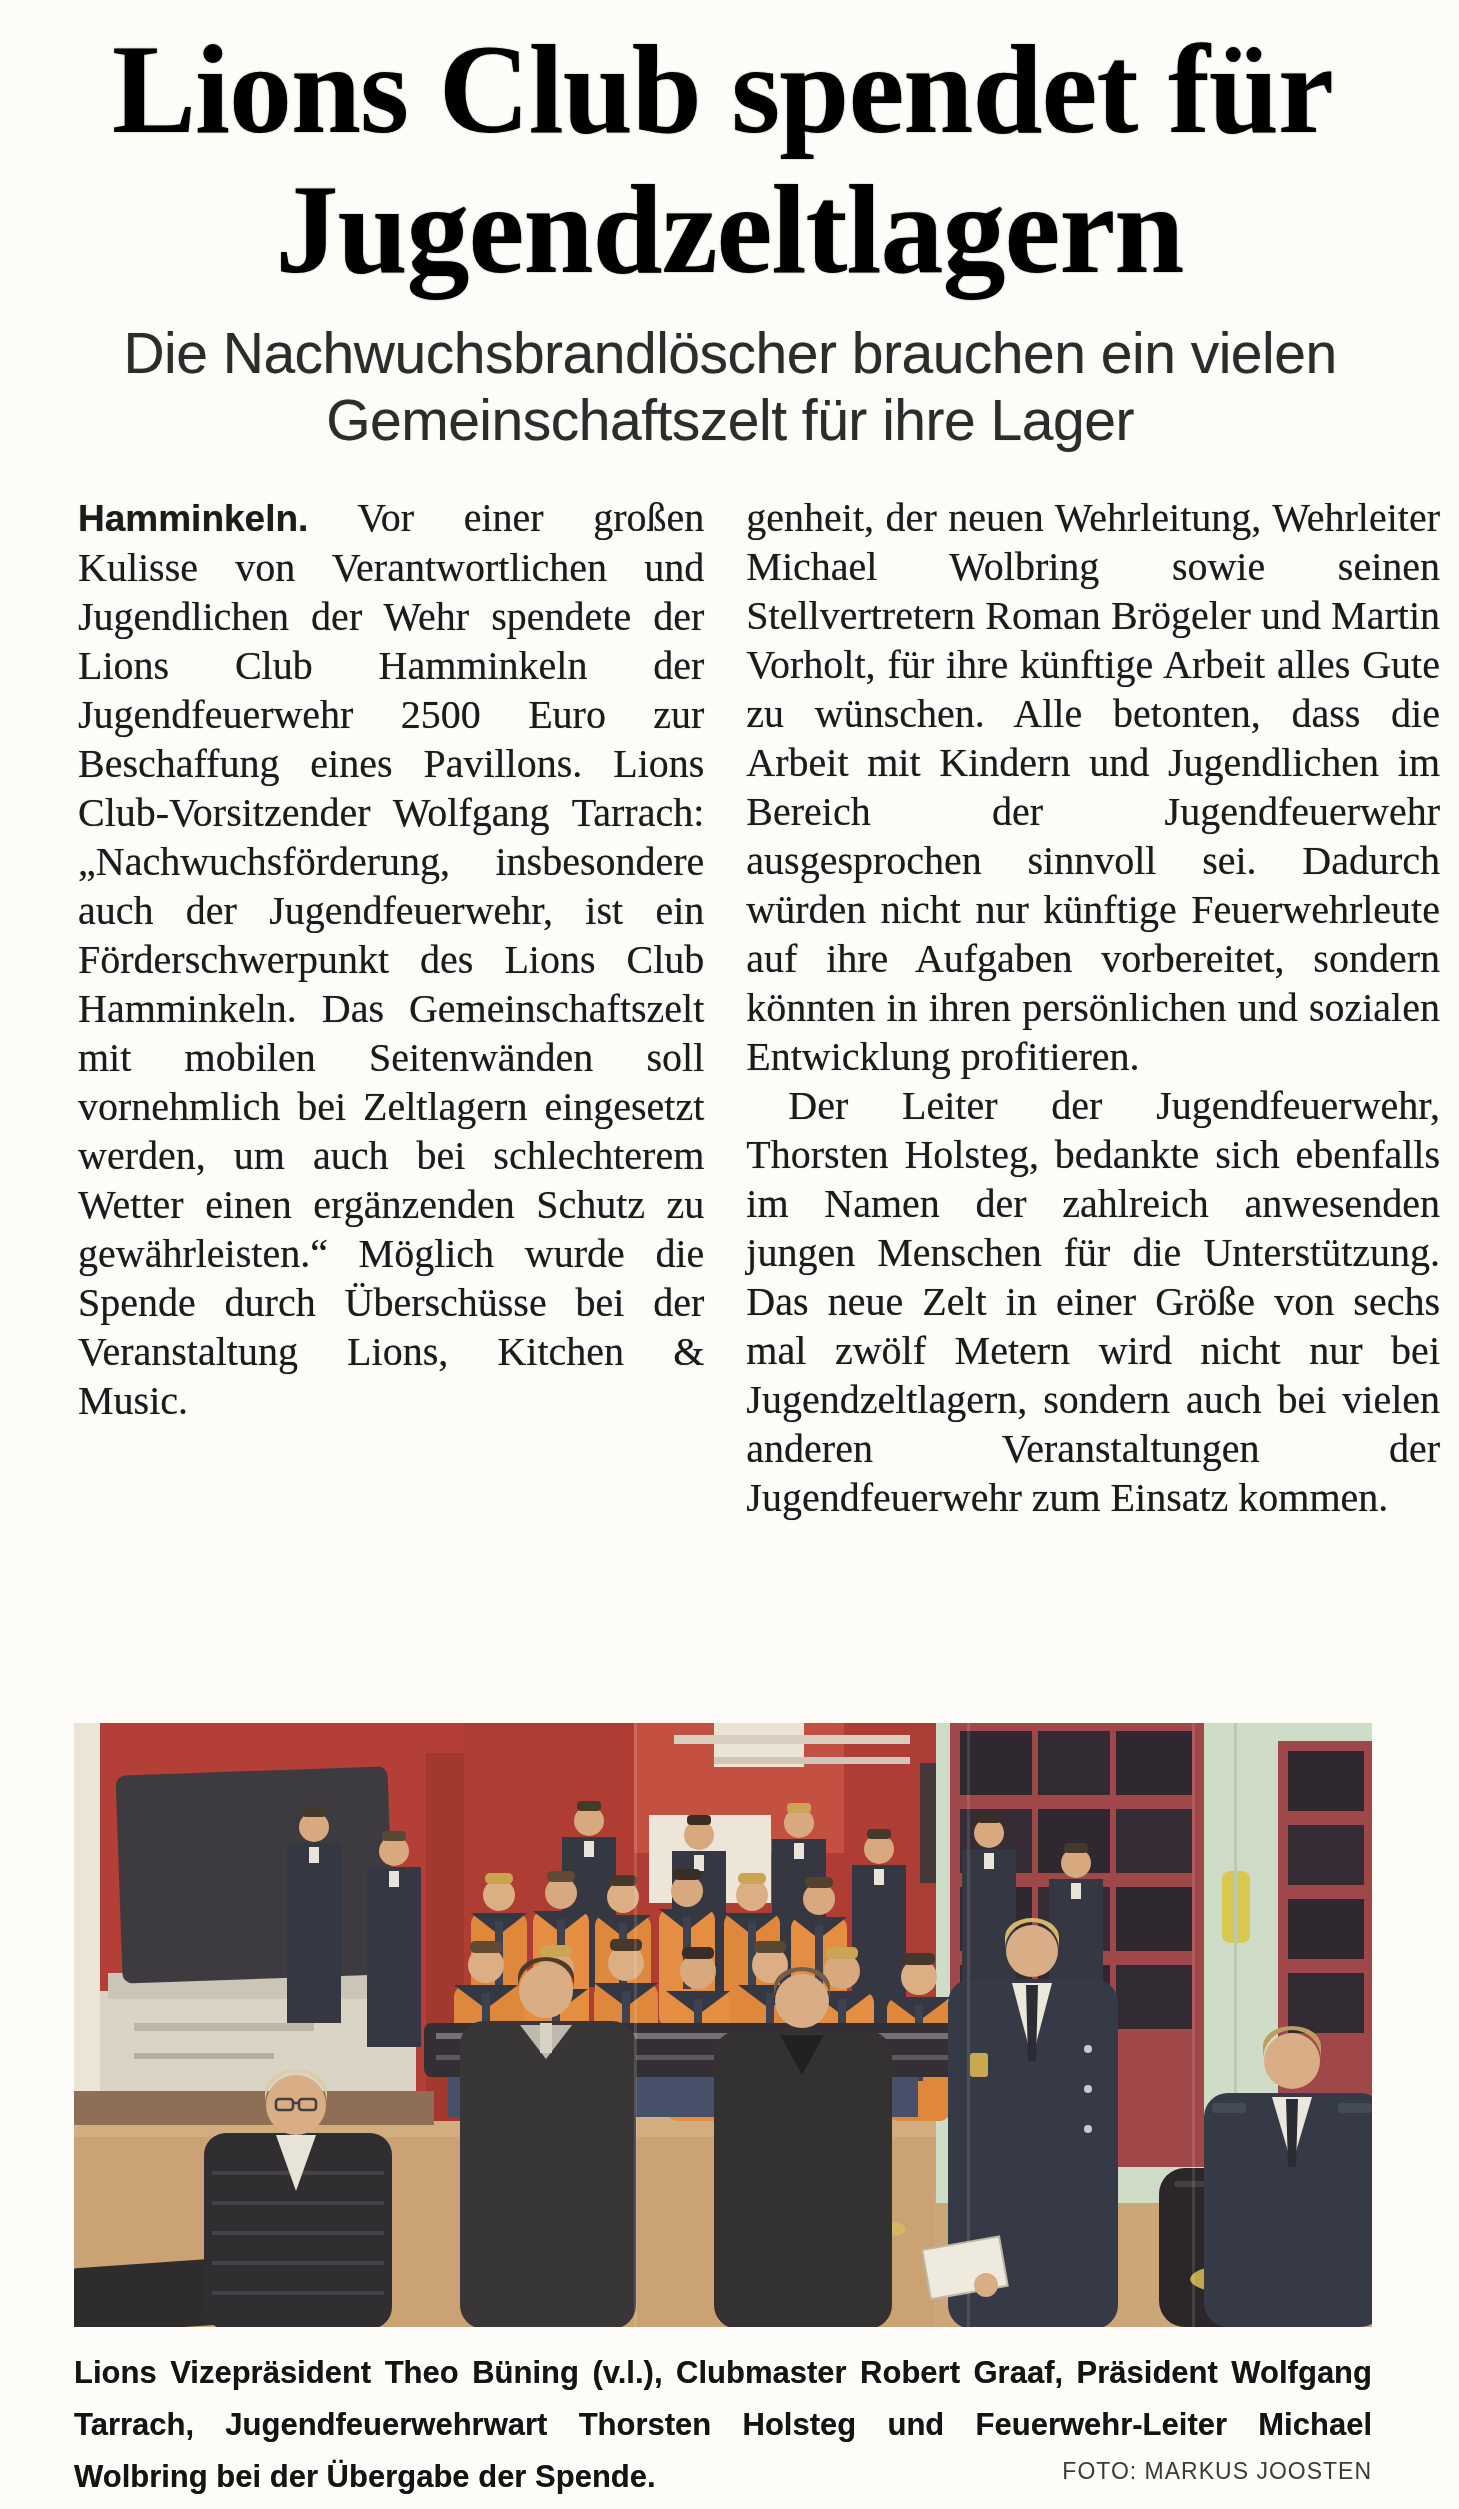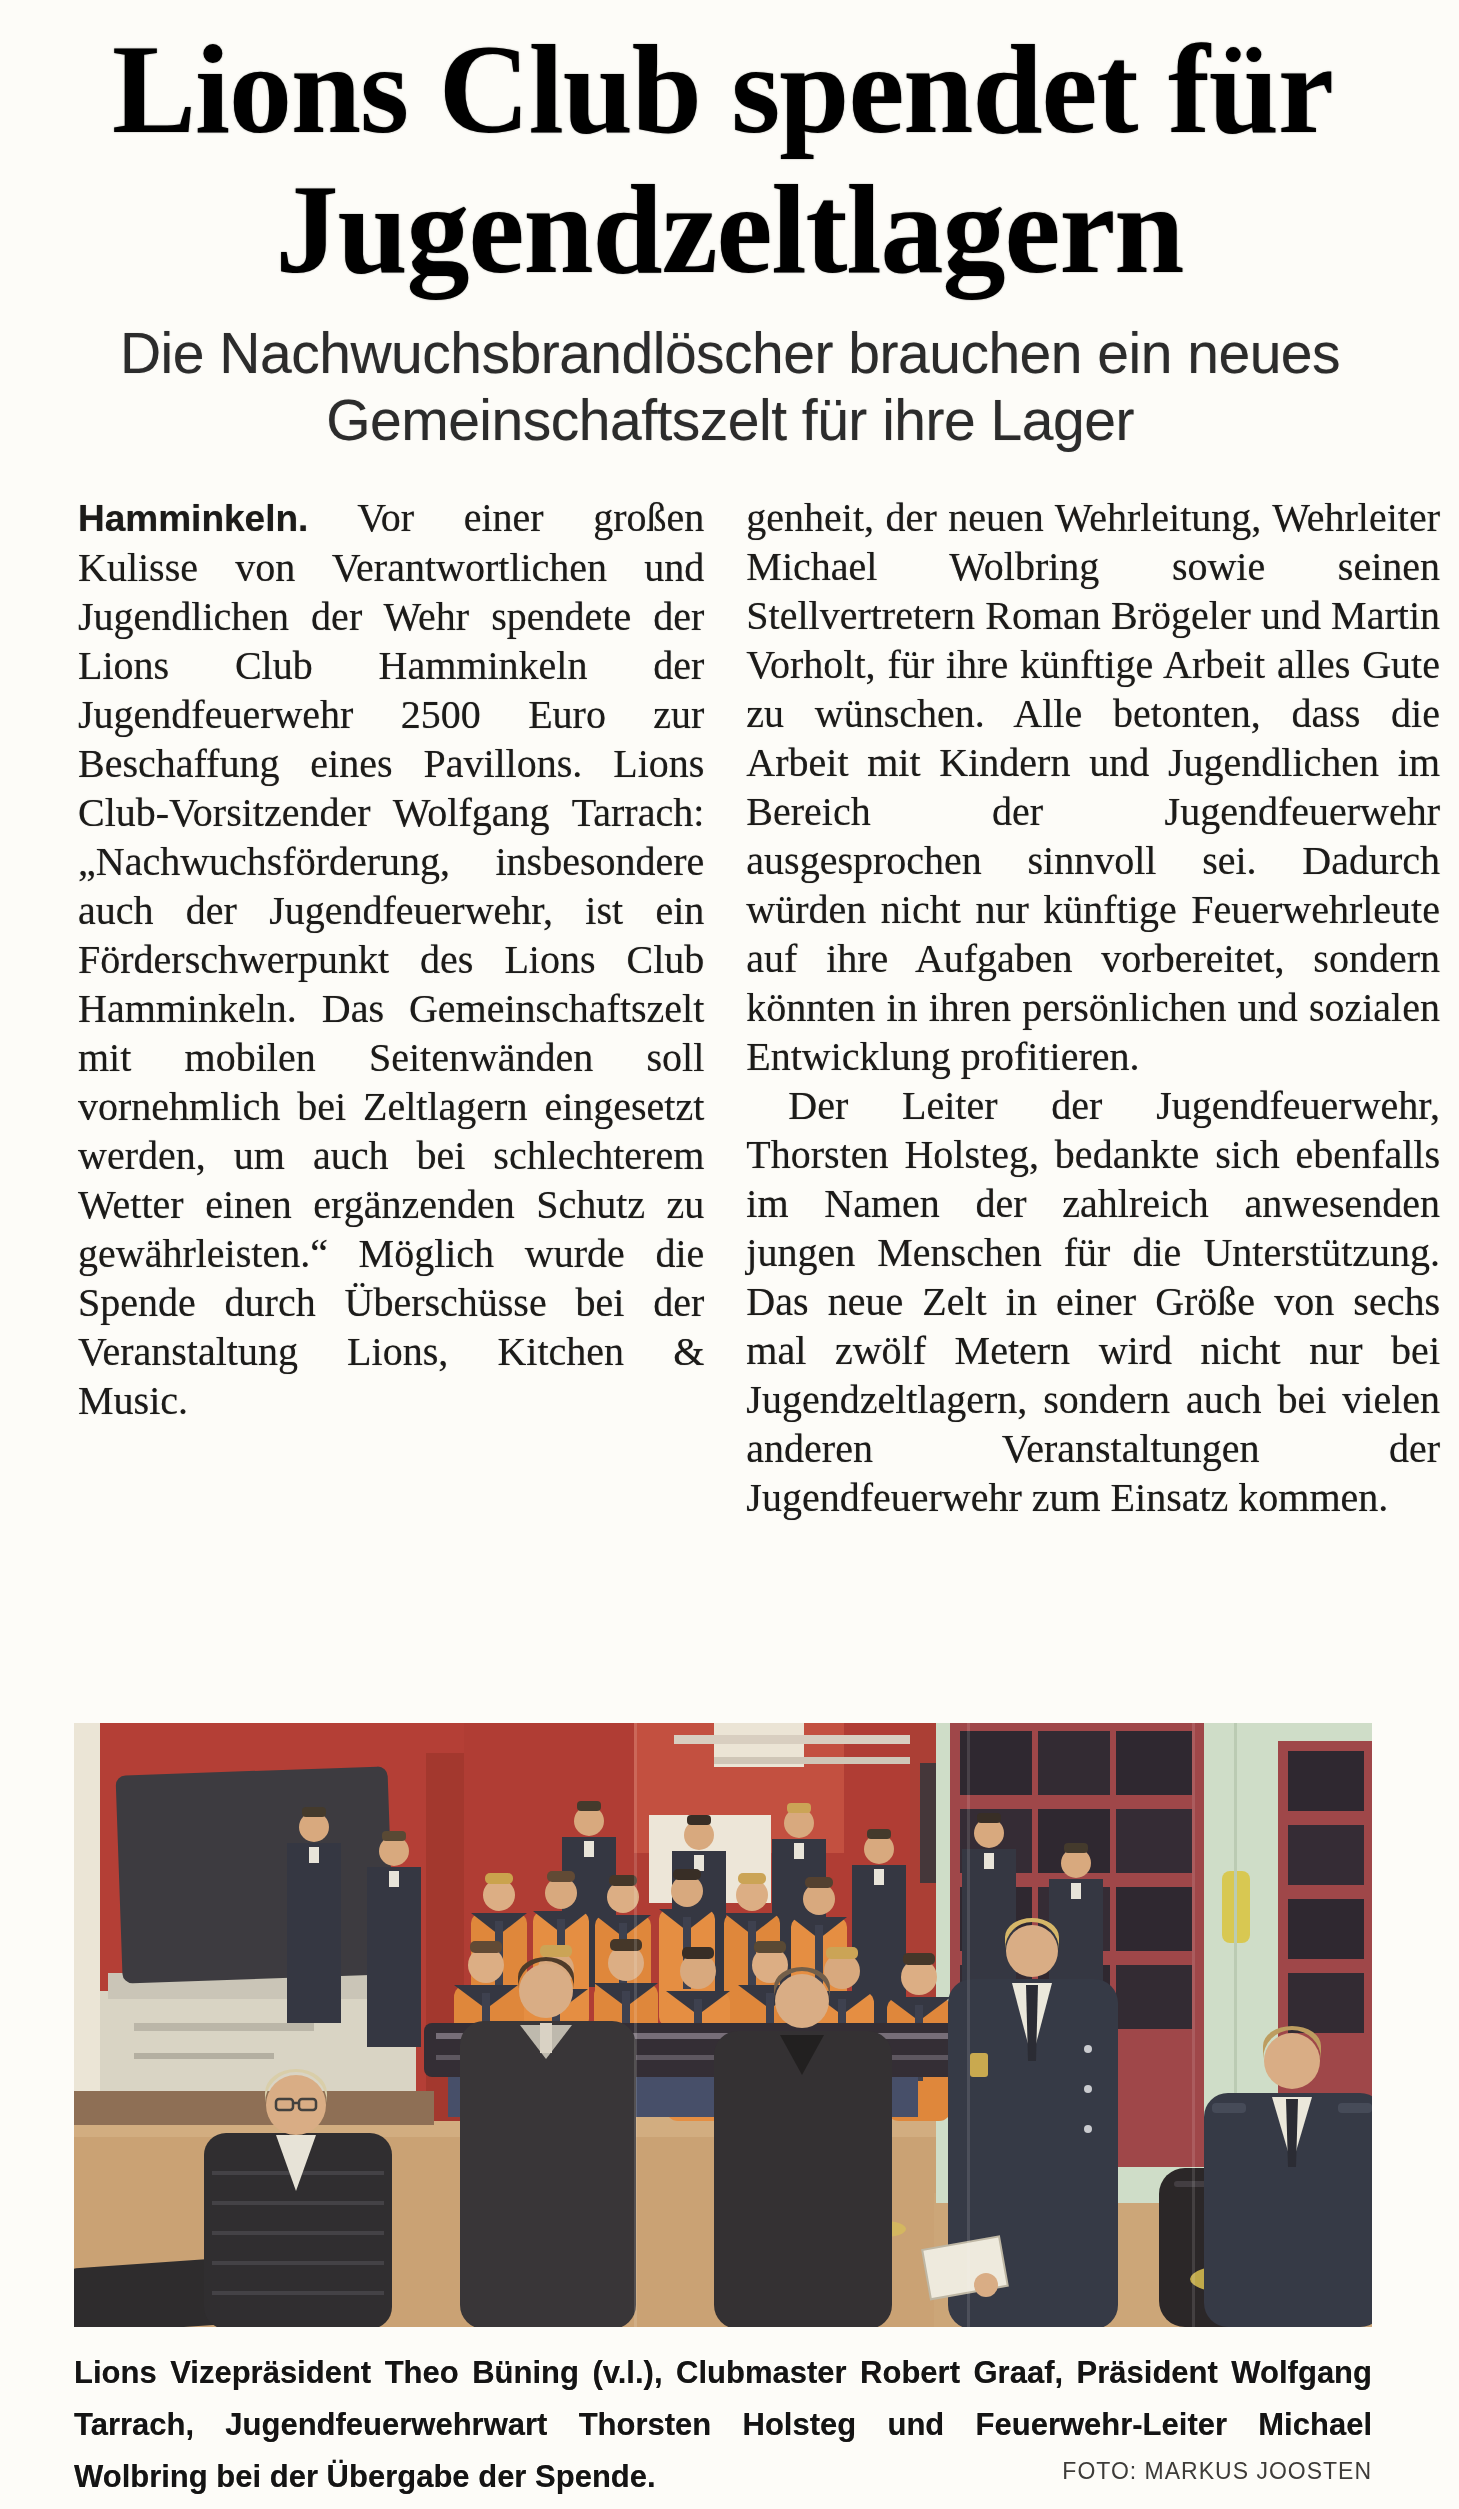--- a/index.html
+++ b/index.html
@@ -52,21 +52,21 @@
 </head>
 <body>
 
 <div class="page">
 
   <h1 style="margin:0;">
     <span class="hl hl1">Lions Club spendet für</span>
     <span class="hl hl2">Jugendzeltlagern</span>
   </h1>
 
-  <h2 class="subhead" style="margin:0;">Die Nachwuchsbrandlöscher brauchen ein neues Gemeinschaftszelt für ihre Lager</h2>
+  <h2 class="subhead" style="margin:0;">Die Nachwuchsbrandlöscher brauchen ein vielen Gemeinschaftszelt für ihre Lager</h2>
 
   <section class="columns">
     <div class="col col-left">
       <p><span class="lead">Hamminkeln.</span> <span>Vor einer großen Kulisse von Verantwortlichen und Jugendlichen der Wehr spendete der Lions Club Hamminkeln der Jugendfeuerwehr 2500 Euro zur Beschaffung eines Pavillons. Lions Club-Vorsitzender Wolfgang Tarrach: „Nachwuchsförderung, insbesondere auch der Jugendfeuerwehr, ist ein Förderschwerpunkt des Lions Club Hamminkeln. Das Gemeinschaftszelt mit mobilen Seitenwänden soll vornehmlich bei Zeltlagern eingesetzt werden, um auch bei schlechterem Wetter einen ergänzenden Schutz zu gewährleisten.“ Möglich wurde die Spende durch Überschüsse bei der Veranstaltung Lions, Kitchen &amp; Music.</span></p>
     </div>
     <div class="col col-right">
       <p>genheit, der neuen Wehrleitung, Wehrleiter Michael Wolbring sowie seinen Stellvertretern Roman Brögeler und Martin Vorholt, für ihre künftige Arbeit alles Gute zu wünschen. Alle betonten, dass die Arbeit mit Kindern und Jugendlichen im Bereich der Jugendfeuerwehr ausgesprochen sinnvoll sei. Dadurch würden nicht nur künftige Feuerwehrleute auf ihre Aufgaben vorbereitet, sondern könnten in ihren persönlichen und sozialen Entwicklung profitieren.</p>
       <p class="indent">Der Leiter der Jugendfeuerwehr, Thorsten Holsteg, bedankte sich ebenfalls im Namen der zahlreich anwesenden jungen Menschen für die Unterstützung. Das neue Zelt in einer Größe von sechs mal zwölf Metern wird nicht nur bei Jugendzeltlagern, sondern auch bei vielen anderen Veranstaltungen der Jugendfeuerwehr zum Einsatz kommen.</p>
     </div>
   </section>

